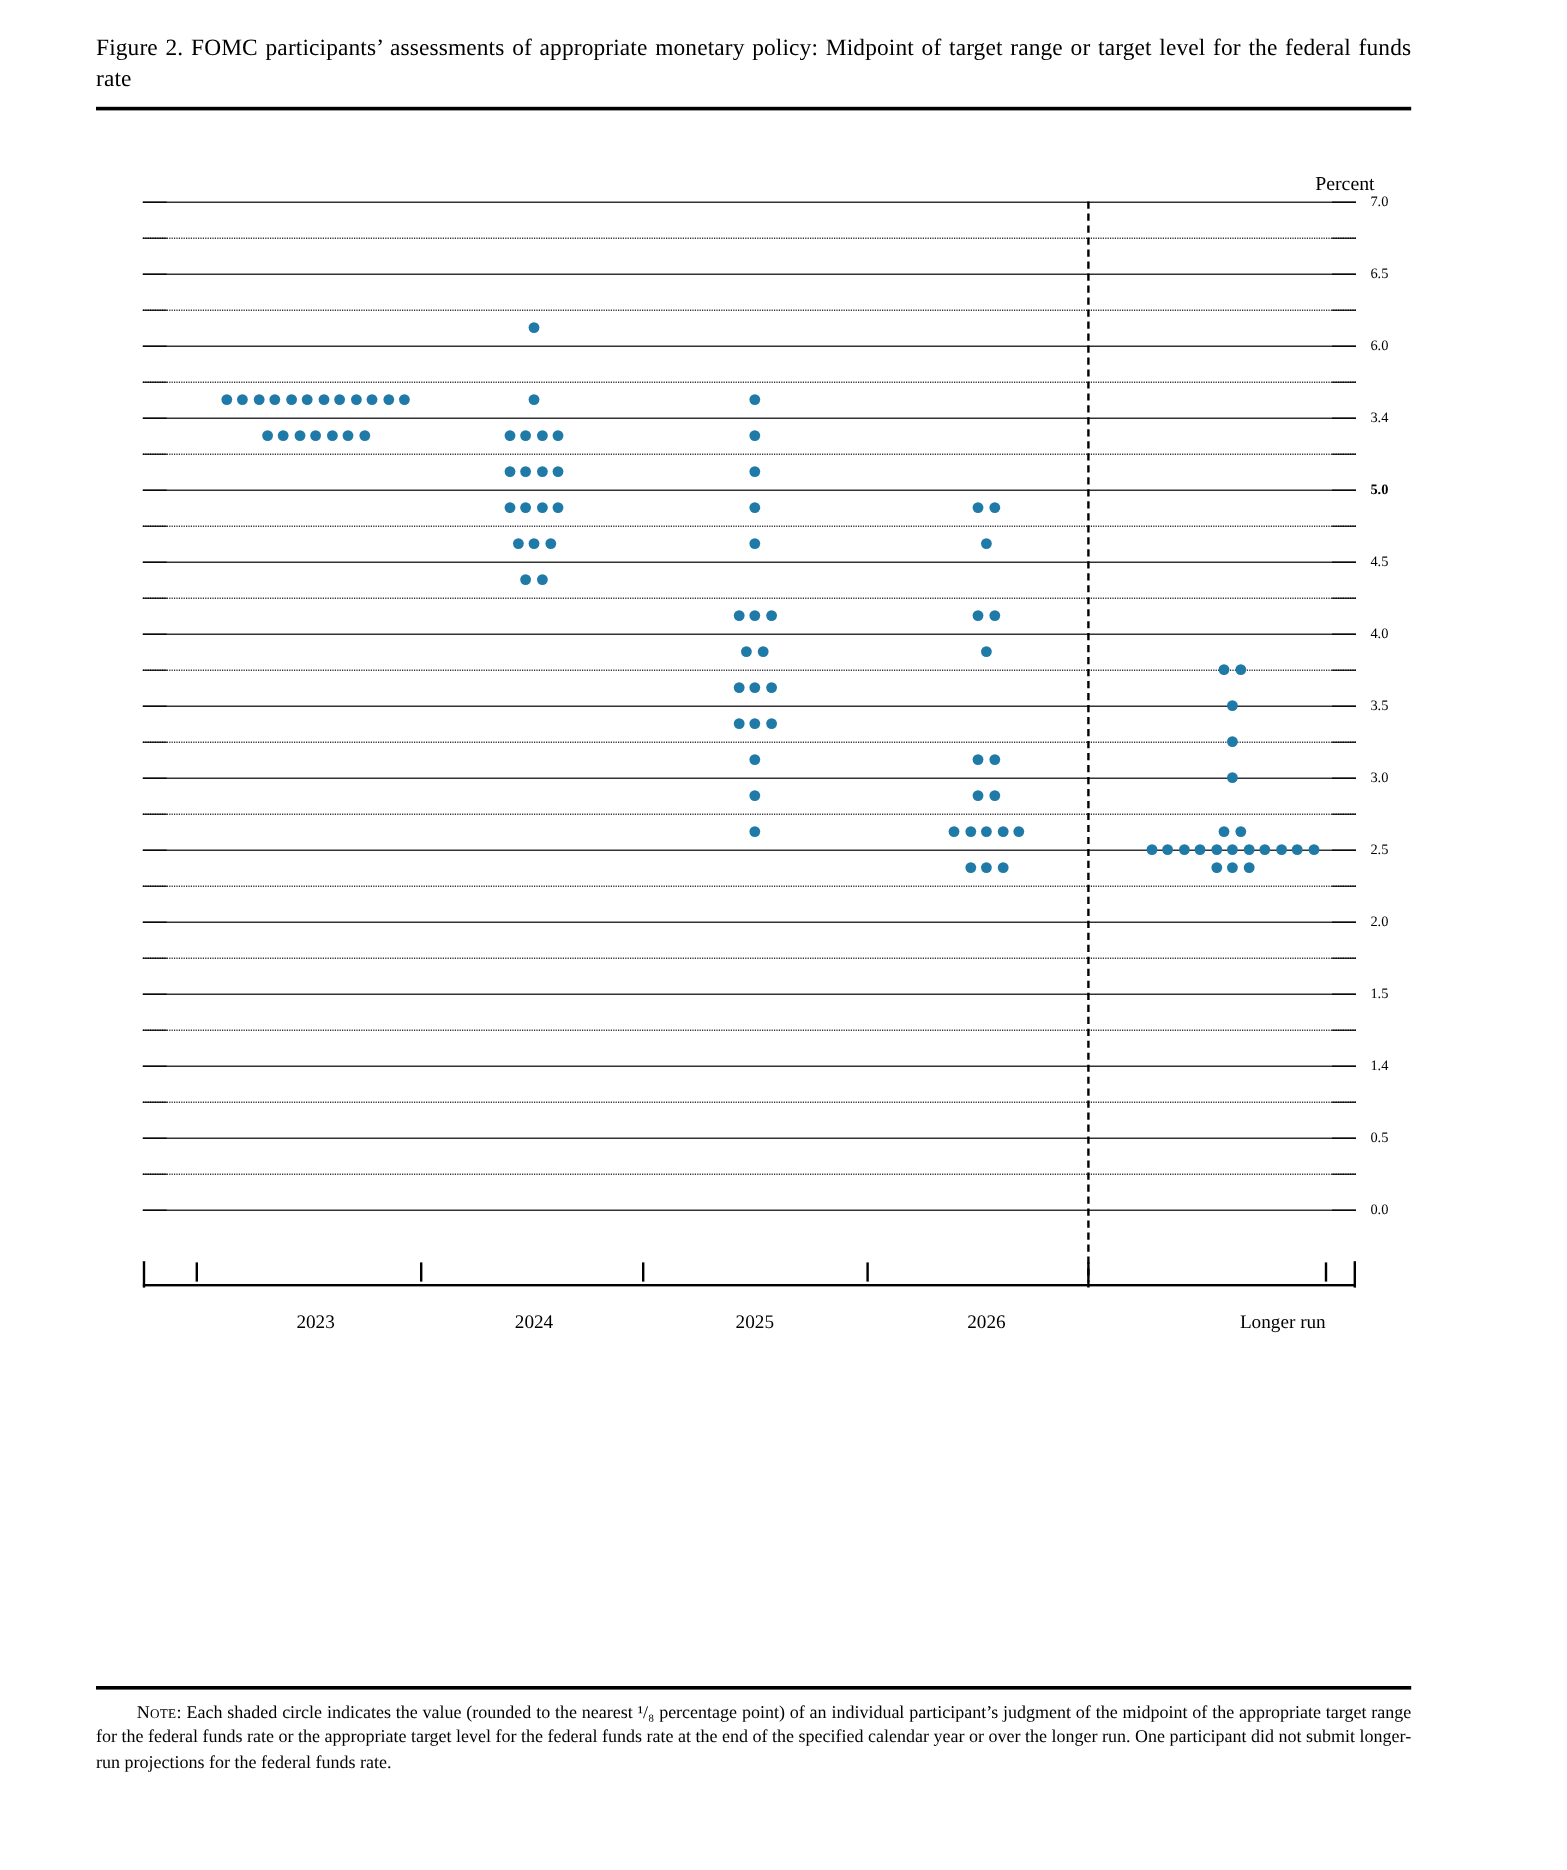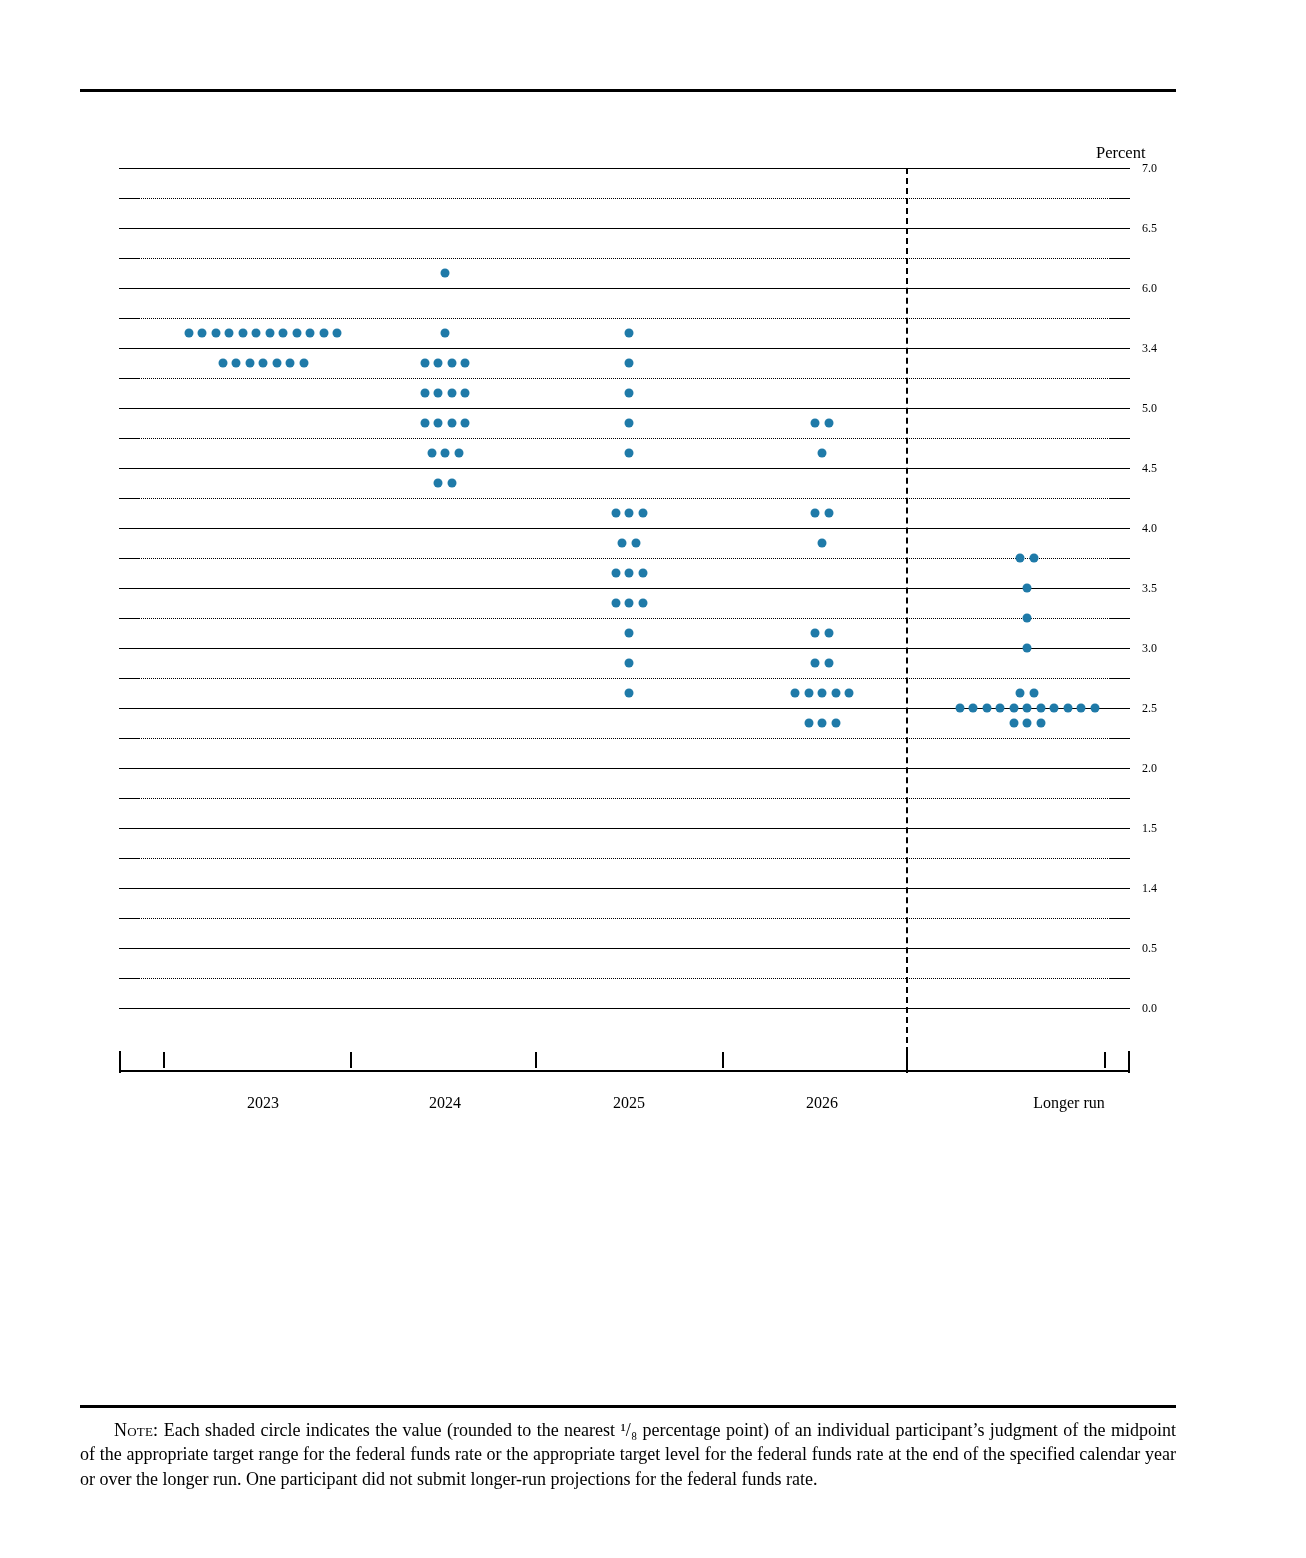--- a/index.html
+++ b/index.html
@@ -144,36 +144,39 @@
     top: 1405px;
     width: 1096px;
     height: 2.5px;
     background: #000;
   }
   #note-block {
     position: absolute;
     left: 80px;
     top: 1418px;
     width: 1096px;
-    font-size: 18px;
+    font-size: 15px;
     line-height: 1.36;
     text-align: justify;
     text-align-last: left;
   }
   #note-block .note-label {
     font-variant: small-caps;
     letter-spacing: 0.2px;
   }
   .indent { display: inline-block; width: 34px; }
 </style>
 </head>
 <body>
 
 <div id="page">
 
+  <div id="title-block">
+    <div id="figure-title">Figure 2.  FOMC participants’ assessments of appropriate monetary policy: Midpoint of target range or target level for the federal funds rate</div>
+  </div>
   <div id="title-rule"></div>
 
   <div id="chart-wrap">
 
     <div id="percent-label">Percent</div>
 
     <div id="plot">
         <div class="gridline major" style="top: 840px;"></div>
         <div class="tick-left" style="top: 840px;"></div>
         <div class="tick-right" style="top: 840px;"></div>
@@ -264,21 +267,21 @@
         <div class="ylabel" style="top: 840px; margin-left: 17px;">0.0</div>
         <div class="ylabel" style="top: 780px;">0.5</div>
         <div class="ylabel" style="top: 720px;">1.4</div>
         <div class="ylabel" style="top: 660px;">1.5</div>
         <div class="ylabel" style="top: 600px;">2.0</div>
         <div class="ylabel" style="top: 540px;">2.5</div>
         <div class="ylabel" style="top: 480px;">3.0</div>
         <div class="ylabel" style="top: 420px;">3.5</div>
         <div class="ylabel" style="top: 360px;">4.0</div>
         <div class="ylabel" style="top: 300px;">4.5</div>
-        <div class="ylabel" style="top: 240px;">5.0</div>
+        <div class="ylabel" style="top: 240px; font-weight: bold;">5.0</div>
         <div class="ylabel" style="top: 180px;">3.4</div>
         <div class="ylabel" style="top: 120px;">6.0</div>
         <div class="ylabel" style="top: 60px;">6.5</div>
         <div class="ylabel" style="top: 0px;">7.0</div>
       </div>
 
     <div id="dash-line"></div>
 
     <div id="axis-line"></div>
 

